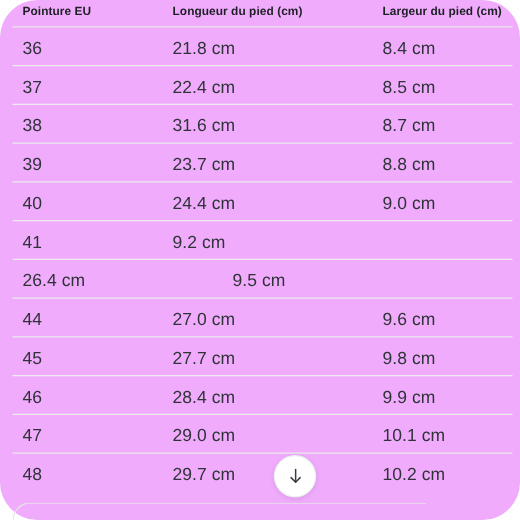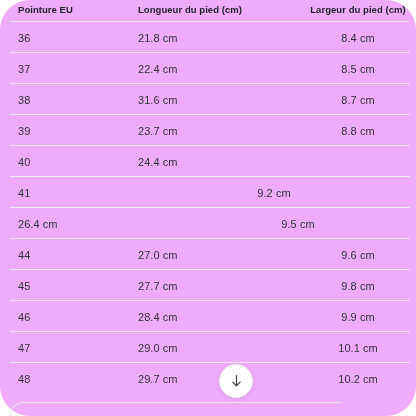--- a/index.html
+++ b/index.html
@@ -56,31 +56,31 @@
     bottom: 0;
     height: 1px;
     background: #ececec;
   }
 
   .row.header-row .divider {
     background: #e6e6e6;
   }
 
   .cell {
-    font-size: 11px;
+    font-size: 14px;
     line-height: 12px;
     color: #2f3338;
     letter-spacing: 0.05px;
     white-space: nowrap;
     overflow: hidden;
   }
 
   .cell.c1 { width: 120px; flex: 0 0 120px; }
   .cell.c2 { width: 168px; flex: 0 0 168px; }
-  .cell.c3 { flex: 1 1 auto; text-align: center; }
+  .cell.c3 { flex: 1 1 auto; }
 
   .header-row .cell {
     font-weight: bold;
     color: #1c2024;
     font-size: 9.5px;
   }
 
   
   #scroll-down-button {
     position: absolute;
@@ -154,20 +154,21 @@
     <div class="row">
       <div class="cell c1">39</div>
       <div class="cell c2">23.7 cm</div>
       <div class="cell c3">8.8 cm</div>
       <div class="divider"></div>
     </div>
 
     <div class="row">
       <div class="cell c1">40</div>
       <div class="cell c2">24.4 cm</div>
+      <div class="cell c3">9.0 cm</div>
       <div class="divider"></div>
     </div>
 
     <div class="row">
       <div class="cell c1">41</div>
       <div class="cell c3">9.2 cm</div>
       <div class="divider"></div>
     </div>
 
 

